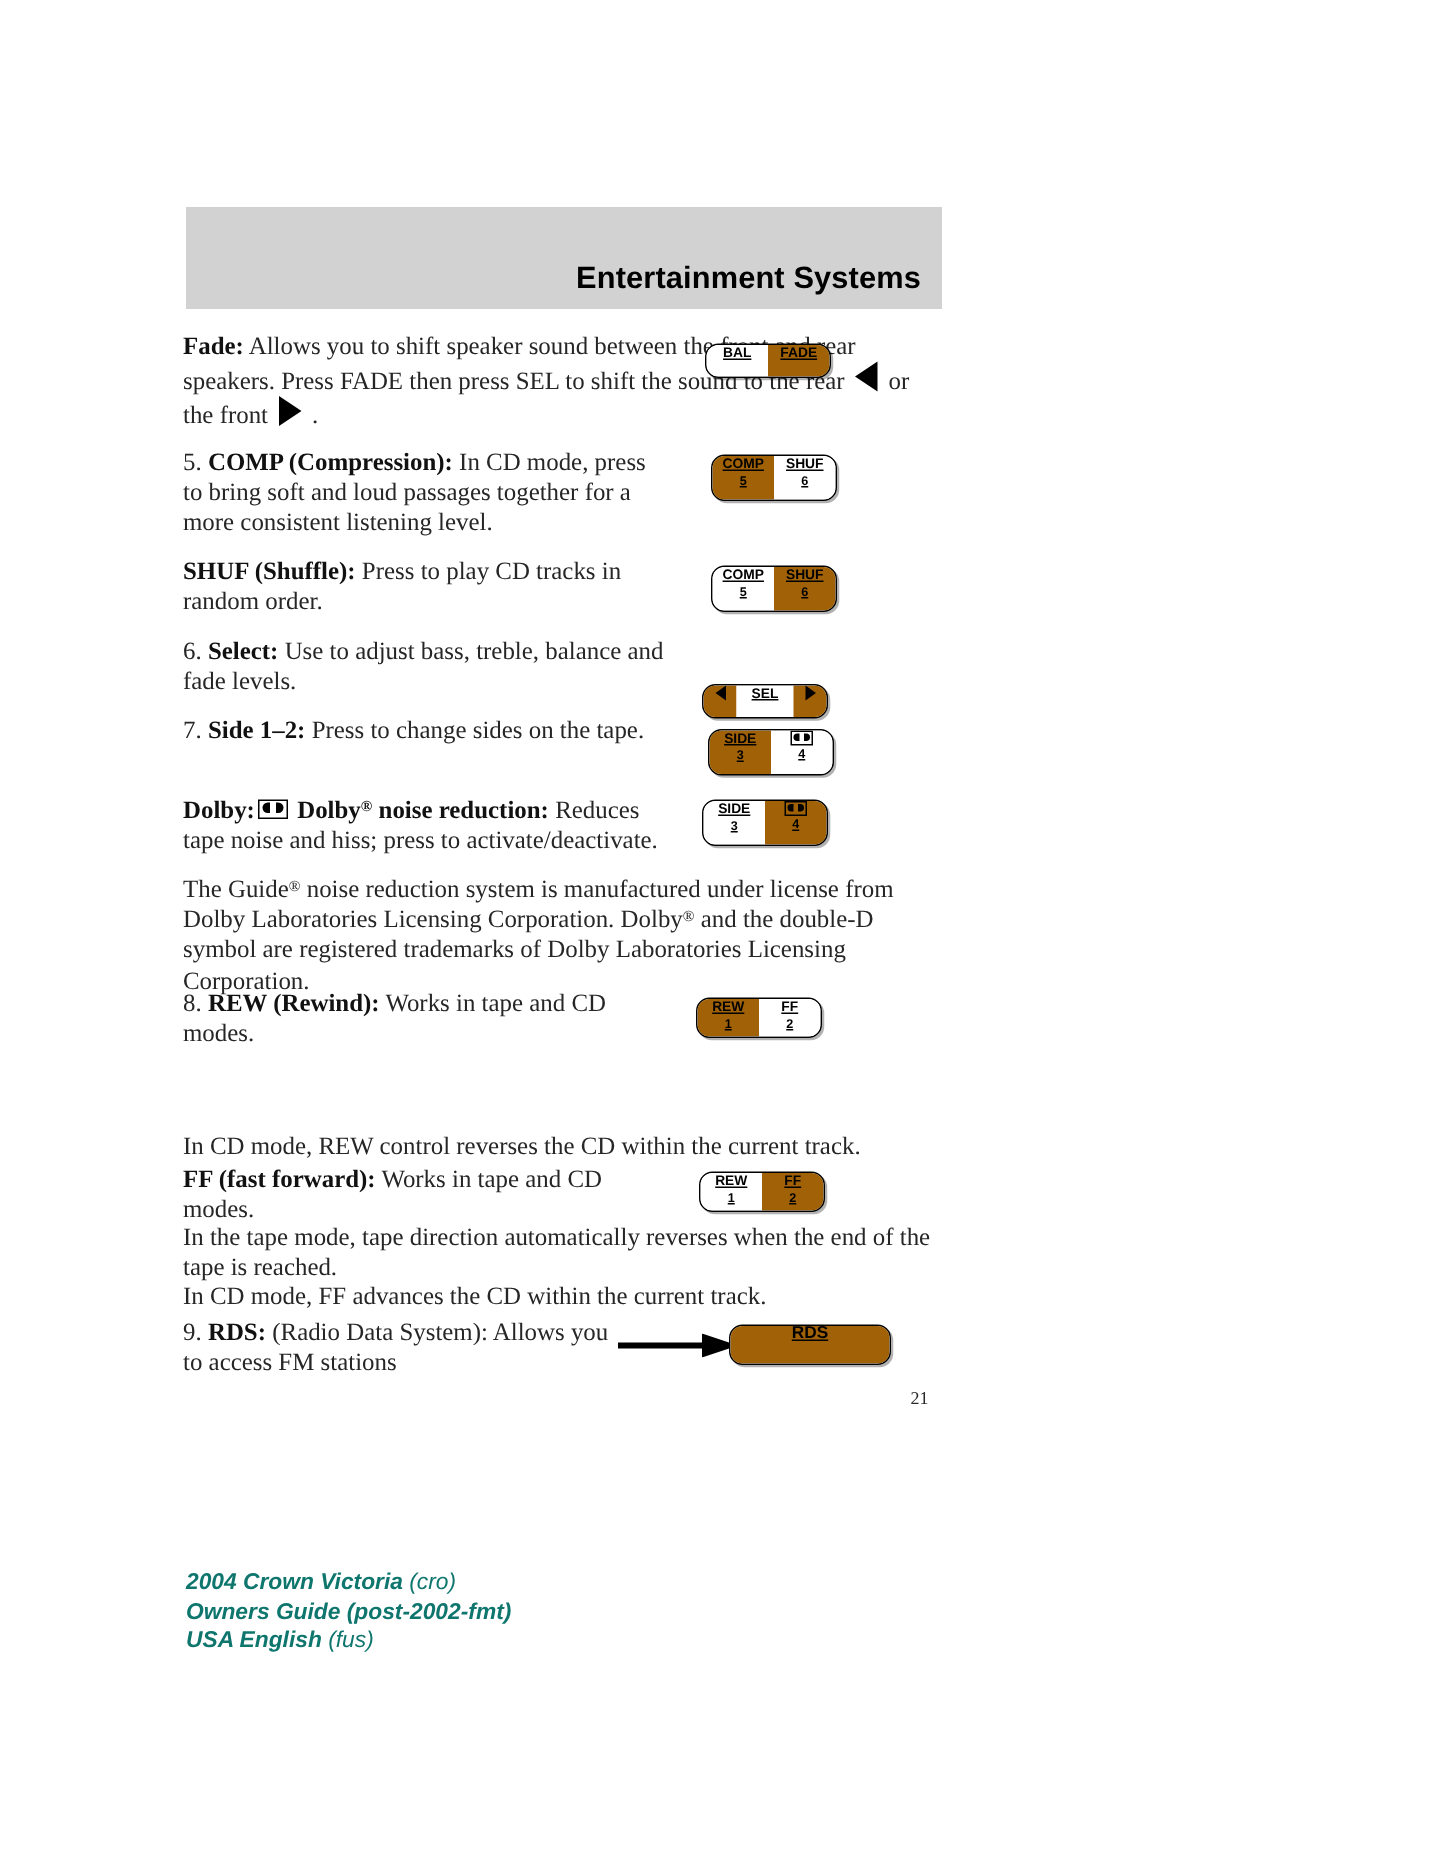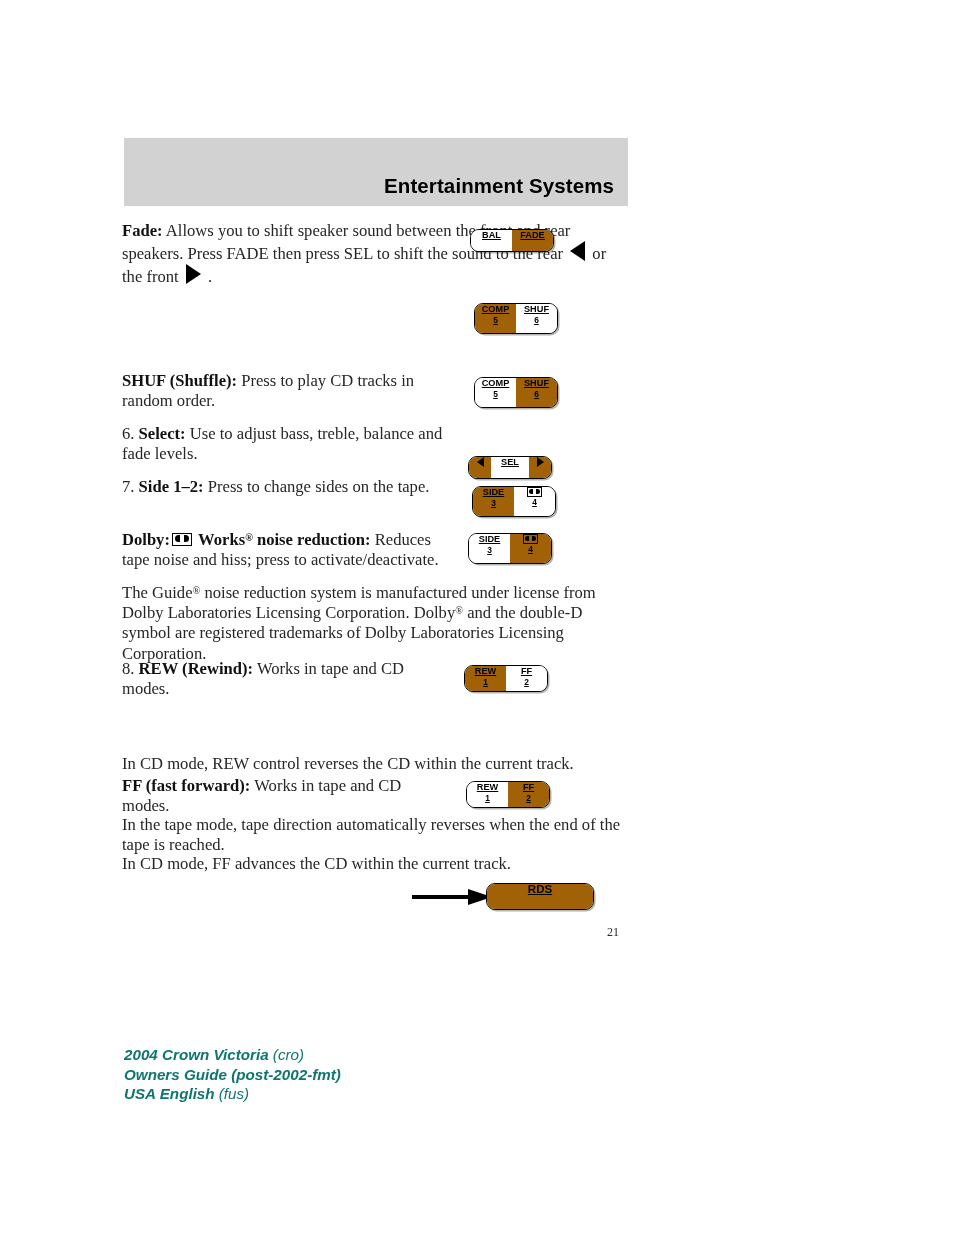--- a/index.html
+++ b/index.html
@@ -219,37 +219,41 @@
 <div class="page">
 
   <div class="header-band">
     <div class="header-title">Entertainment Systems</div>
   </div>
 
   <div class="block wide" style="left:122px; top:221px; width:500px;">
     <b>Fade:</b><span> Allows you to shift speaker sound between the front and rear speakers. Press FADE then press SEL to shift the sound to the rear </span><span class="tri-left"></span><span> or the front </span><span class="tri-right"></span><span> .</span>
   </div>
 
+  <div class="block narrow" style="left:122px; top:298px;">
+    <span>5.</span>
+    <b>COMP (Compression):</b><span> In CD mode, press to bring soft and loud passages together for a more consistent listening level.</span>
+  </div>
 
   <div class="block narrow" style="left:122px; top:371px;">
     <b>SHUF (Shuffle):</b><span> Press to play CD tracks in random order.</span>
   </div>
 
   <div class="block narrow" style="left:122px; top:424px; width:330px;">
     <span>6.</span>
     <b>Select:</b><span> Use to adjust bass, treble, balance and fade levels.</span>
   </div>
 
   <div class="block narrow" style="left:122px; top:477px;">
     <span>7.</span>
     <b>Side 1–2:</b><span> Press to change sides on the tape.</span>
   </div>
 
   <div class="block narrow" style="left:122px; top:530px; width:330px;">
-    <b>Dolby:</b><span class="dolby-glyph"></span> <b>Works</b><b><sup class="reg">®</sup></b> <b>noise reduction:</b><span> Reduces tape noise and hiss; press to activate/deactivate.</span>
+    <b>Dolby:</b><span class="dolby-glyph"></span> <b>Dolby</b><b><sup class="reg">®</sup></b> <b>noise reduction:</b><span> Reduces tape noise and hiss; press to activate/deactivate.</span>
   </div>
 
   <div class="block wide" style="left:122px; top:583px; width:500px;">
     <span>The Guide</span><sup class="reg">®</sup><span> noise reduction system is manufactured under license from Dolby Laboratories Licensing Corporation. Dolby</span><sup class="reg">®</sup><span> and the double-D symbol are registered trademarks of Dolby Laboratories Licensing Corporation.</span>
   </div>
 
   <div class="block narrow" style="left:122px; top:659px; width:330px;">
     <span>8.</span>
     <b>REW (Rewind):</b><span> Works in tape and CD modes.</span>
   </div>
@@ -258,20 +262,24 @@
   <div class="block wide" style="left:122px; top:754px; width:500px;">In CD mode, REW control reverses the CD within the current track.</div>
 
   <div class="block narrow" style="left:122px; top:776px; width:330px;">
     <b>FF (fast forward):</b><span> Works in tape and CD modes.</span>
   </div>
 
   <div class="block wide" style="left:122px; top:815px; width:500px;">In the tape mode, tape direction automatically reverses when the end of the tape is reached.</div>
 
   <div class="block wide" style="left:122px; top:854px; width:500px;">In CD mode, FF advances the CD within the current track.</div>
 
+  <div class="block narrow" style="left:122px; top:878px; width:300px;">
+    <span>9.</span>
+    <b>RDS:</b><span> (Radio Data System): Allows you to access FM stations</span>
+  </div>
 
   <div class="btn-graphic g-bal-fade">
     <div class="btn-half">
       <span>BAL</span>
     </div>
     <div class="btn-half on">
       <span>FADE</span>
     </div>
   </div>
 

